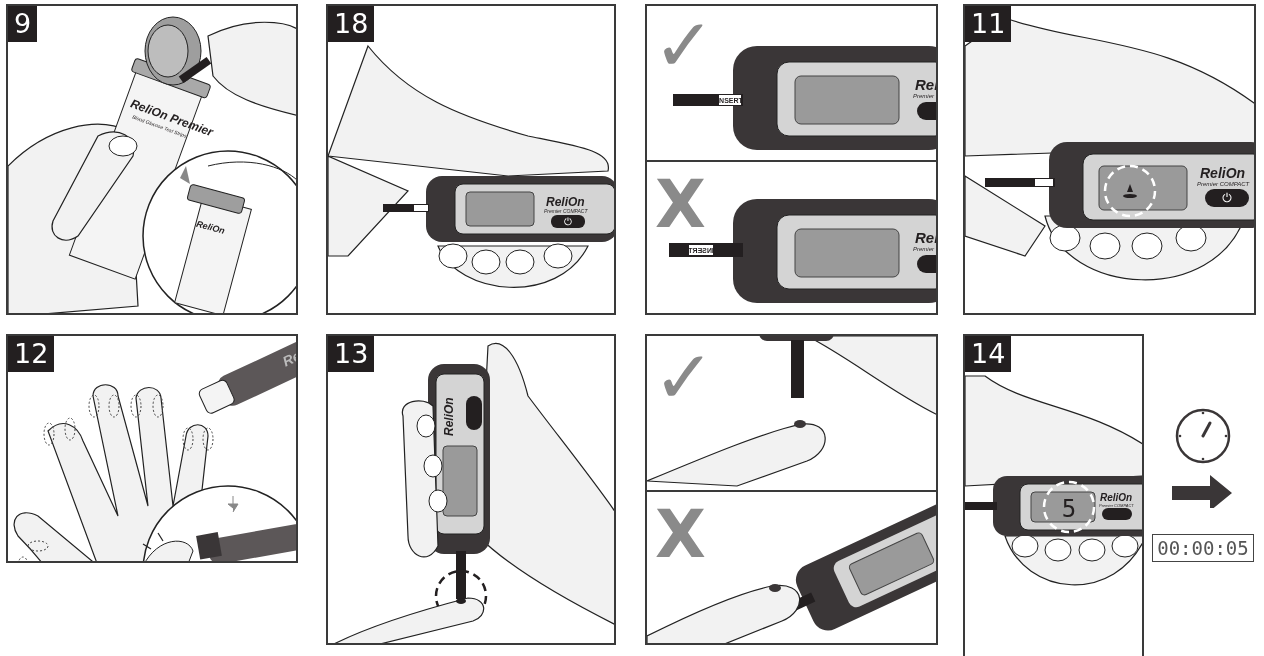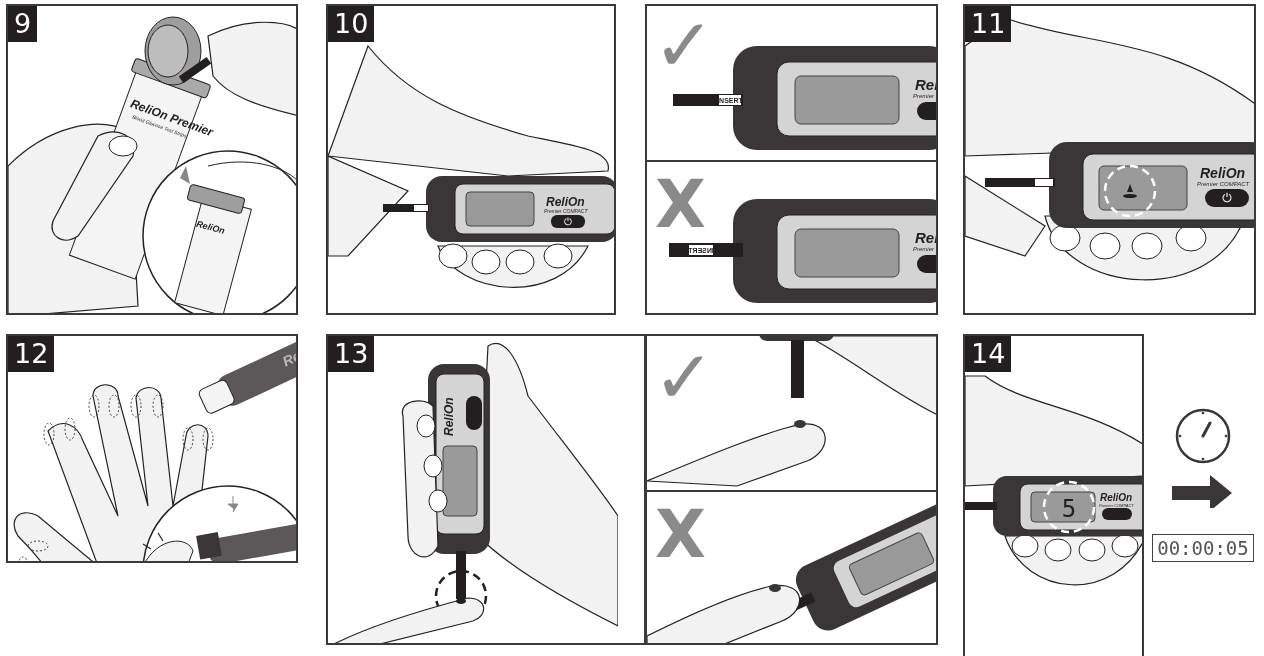--- a/index.html
+++ b/index.html
@@ -42,21 +42,21 @@
     <circle cx="220" cy="230" r="85" fill="#fff" stroke="#222" stroke-width="1.5"></circle>
     <path d="M178,160 L182,178 L172,172 Z" fill="#888"></path>
     <rect x="180" y="195" width="50" height="110" fill="#f4f4f4" stroke="#222" transform="rotate(15 205 250)"></rect>
     <rect x="180" y="185" width="56" height="16" rx="3" fill="#9e9e9e" stroke="#222" transform="rotate(15 208 193)"></rect>
     <text x="188" y="225" class="brand" font-size="9" transform="rotate(15 205 222)">ReliOn</text>
     <path d="M200,160 C240,150 275,160 290,175" fill="none" stroke="#222"></path>
   </svg>
 </div>
 
 <div class="panel" style="left:326px;top:4px;width:290px;height:311px;">
-  <div class="num">10</div>
+  <div class="num">18</div>
   <svg width="290" height="311">
     <path d="M40,40 C80,90 130,110 200,130 C250,140 285,145 280,165 L180,170 L0,150 Z" fill="#f2f2f2" stroke="#222" stroke-width="1.2"></path>
     <path d="M0,150 L80,185 L20,250 L0,250 Z" fill="#f2f2f2" stroke="#222" stroke-width="1.2"></path>
     <path d="M110,240 C130,290 230,300 260,240 Z" fill="#f2f2f2" stroke="#222" stroke-width="1.2"></path>
     <ellipse cx="125" cy="250" rx="14" ry="12" fill="#fff" stroke="#222"></ellipse>
     <ellipse cx="158" cy="256" rx="14" ry="12" fill="#fff" stroke="#222"></ellipse>
     <ellipse cx="192" cy="256" rx="14" ry="12" fill="#fff" stroke="#222"></ellipse>
     <ellipse cx="230" cy="250" rx="14" ry="12" fill="#fff" stroke="#222"></ellipse>
     <rect x="98" y="170" width="192" height="66" rx="16" fill="#3a3637"></rect>
     <rect x="127" y="178" width="160" height="50" rx="8" fill="#d4d4d4" stroke="#222"></rect>
@@ -155,21 +155,21 @@
     <rect x="190" y="198" width="22" height="24" fill="#3a3637" transform="rotate(-10 200 210)"></rect>
     <path d="M135,230 C150,200 180,200 185,215 L160,280 C150,300 130,290 135,260 Z" fill="#f2f2f2" stroke="#222"></path>
     <g stroke="#222" stroke-width="1.2">
       <line x1="155" y1="205" x2="150" y2="197"></line>
         <line x1="143" y1="213" x2="135" y2="208"></line>
         <line x1="140" y1="228" x2="132" y2="228"></line>
     </g>
   </svg>
 </div>
 
-<div class="panel" style="left:326px;top:334px;width:320px;height:311px;padding-left:17px;">
+<div class="panel" style="left:326px;top:334px;width:290px;height:311px;padding-left:17px;">
   <div class="num">13</div>
   <svg width="290" height="311">
     <path d="M160,10 C175,0 190,20 200,60 C230,100 270,150 290,180 L290,290 C230,260 180,230 150,200 Z" fill="#f2f2f2" stroke="#222" stroke-width="1.2"></path>
     <rect x="100" y="28" width="62" height="190" rx="16" fill="#3a3637"></rect>
     <rect x="108" y="38" width="48" height="160" rx="8" fill="#d4d4d4" stroke="#222"></rect>
     <rect x="115" y="110" width="34" height="70" rx="4" fill="#9a9a9a" stroke="#444"></rect>
     <text x="125" y="100" class="brand" font-size="12" transform="rotate(-90 125 100)">ReliOn</text>
     <rect x="138" y="60" width="16" height="34" rx="8" fill="#231f20"></rect>
     <path d="M75,80 C70,65 95,60 105,70 L110,210 C100,230 80,220 80,200 Z" fill="#f2f2f2" stroke="#222" stroke-width="1.2"></path>
     <ellipse cx="98" cy="90" rx="9" ry="11" fill="#fff" stroke="#222"></ellipse>

